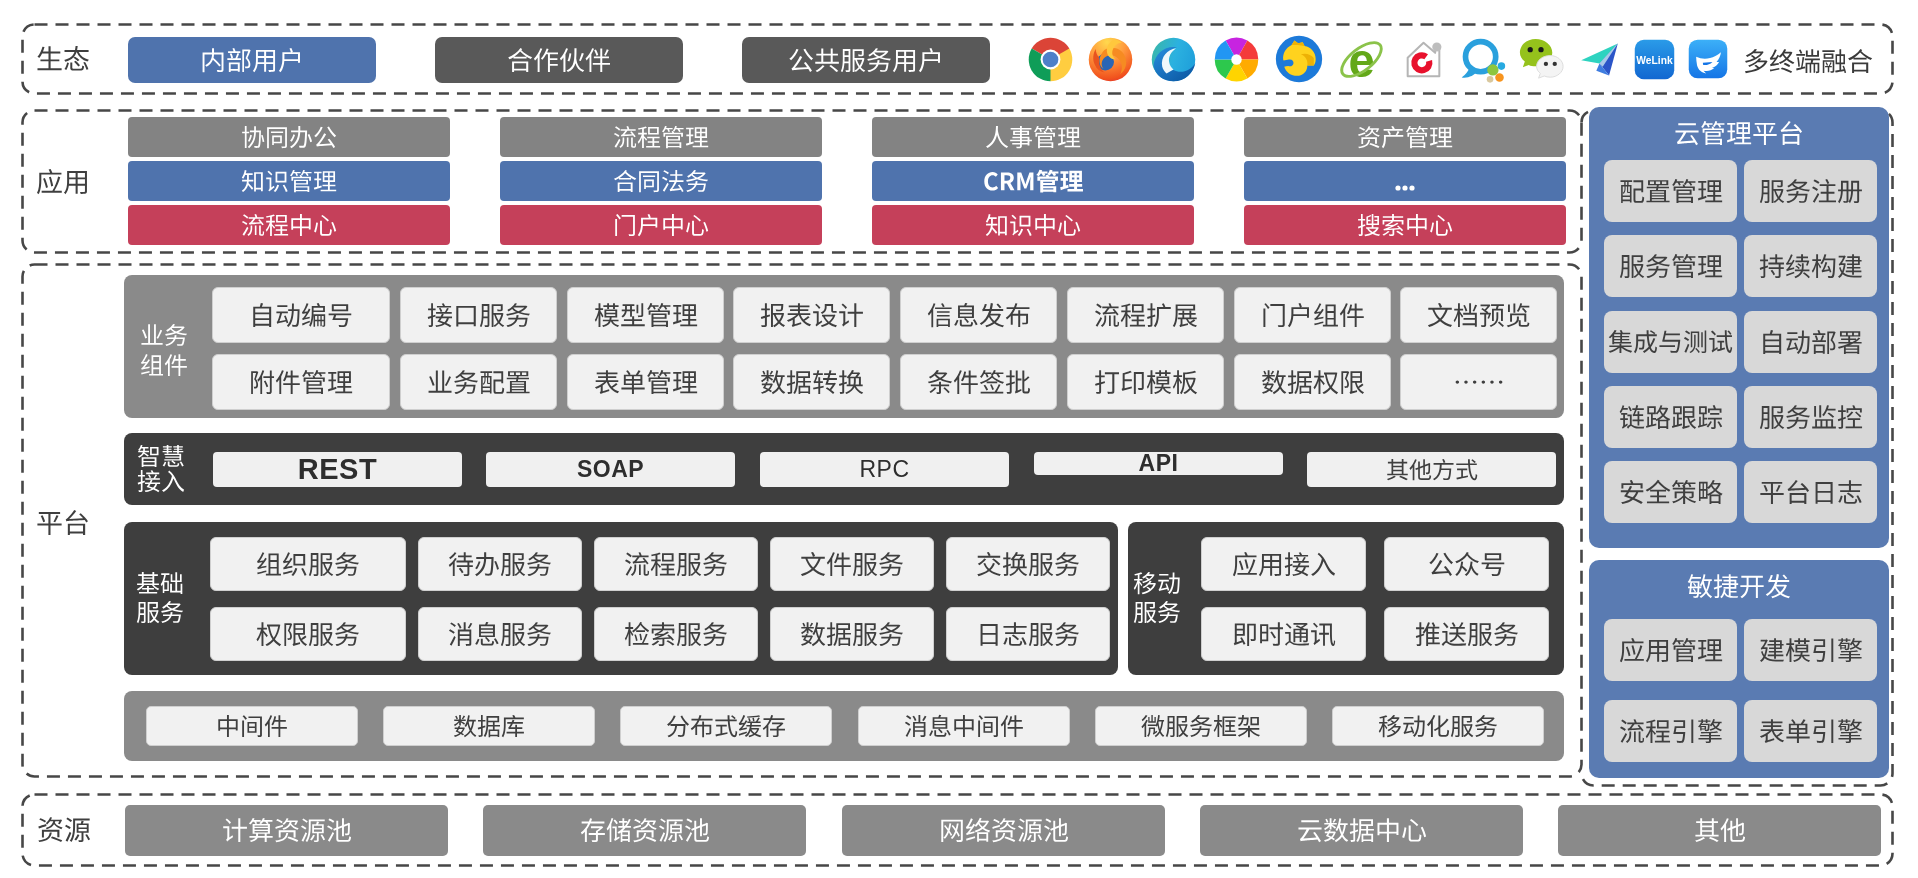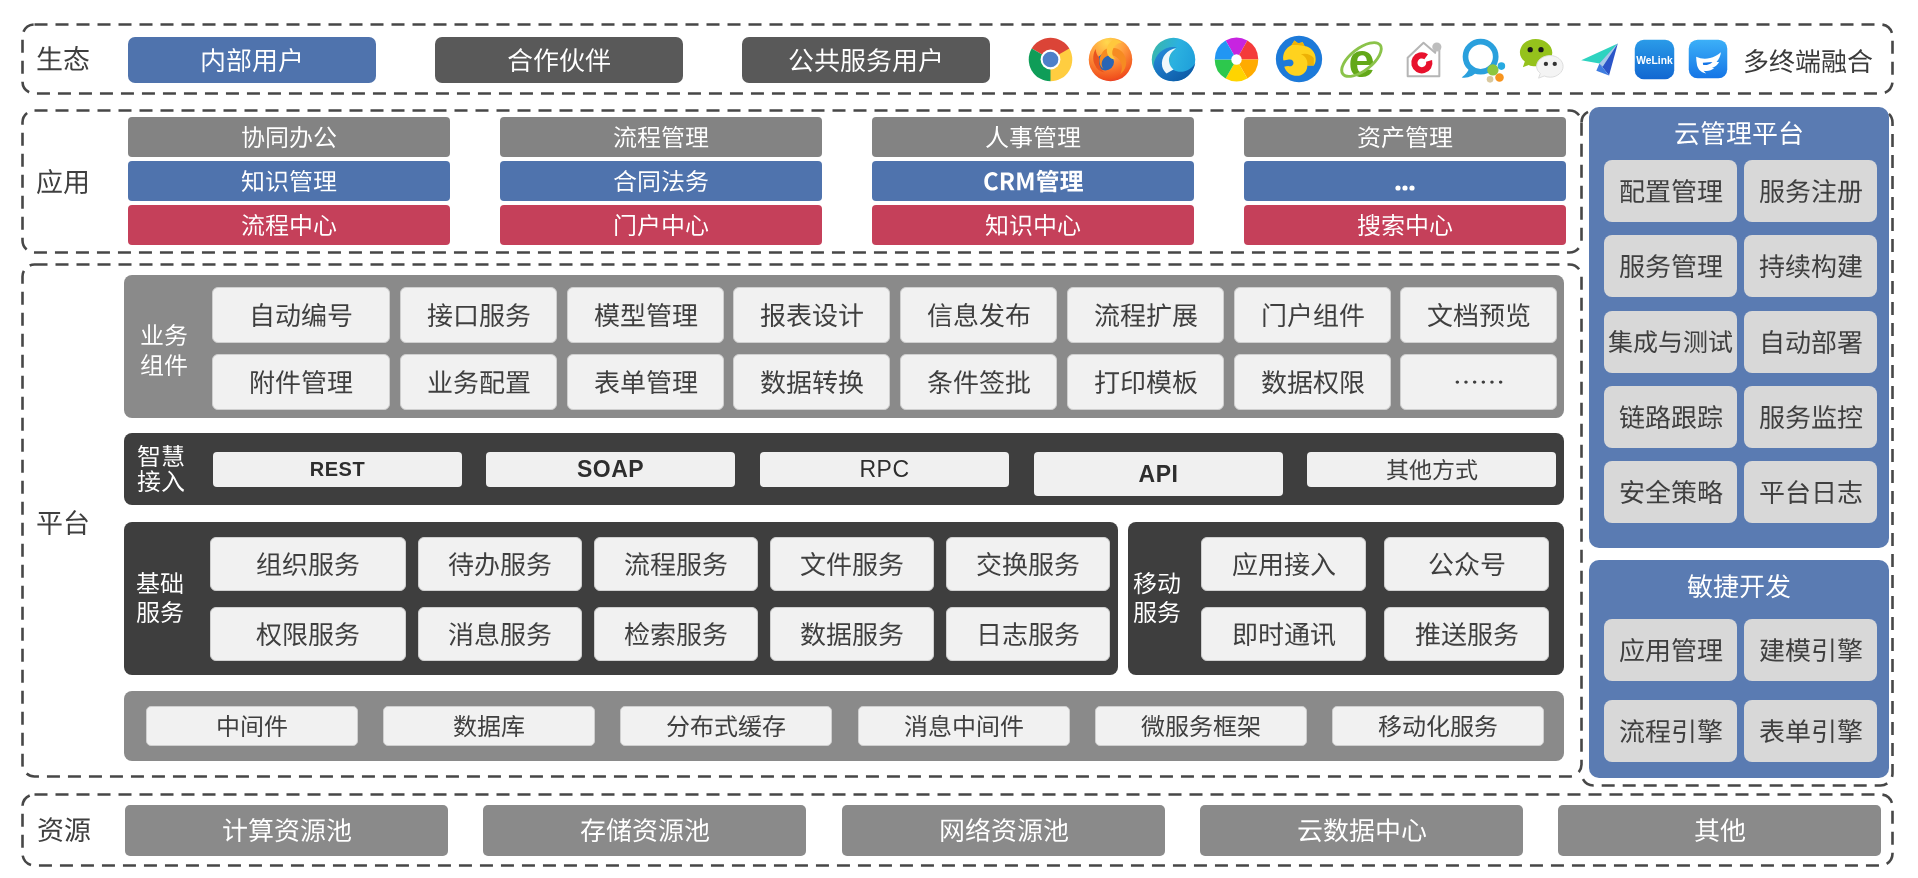--- a/index.html
+++ b/index.html
@@ -661,29 +661,29 @@
     <div class="fx" style="height:25px">
       <svg width="48" height="25" style="display:block">
         <g fill="#fff" transform="translate(0,21.2) scale(0.02400)">
           <use href="#g63a5"></use>
           <use href="#g5165" x="1000"></use>
         </g>
       </svg>
     </div>
   </div>
 <div class="ab fx" style="left:213px;top:452px;width:249px;height:35px;background:#f0f0f0;border-radius:4px">
-    <div style="color:#2e2e2e;font-size:20px;font-weight:bold;letter-spacing:0.5px">REST</div>
+    <div style="color:#2e2e2e;font-size:29px;font-weight:bold;letter-spacing:0.5px">REST</div>
   </div>
 <div class="ab fx" style="left:486px;top:452px;width:249px;height:35px;background:#f0f0f0;border-radius:4px">
     <div style="color:#2e2e2e;font-size:23px;font-weight:bold;letter-spacing:0.5px">SOAP</div>
   </div>
 <div class="ab fx" style="left:760px;top:452px;width:249px;height:35px;background:#f0f0f0;border-radius:4px">
     <div style="color:#2e2e2e;font-size:23px;font-weight:normal;letter-spacing:0.5px">RPC</div>
   </div>
-<div class="ab fx" style="left:1034px;top:452px;width:249px;height:44px;background:#f0f0f0;border-radius:4px">
+<div class="ab fx" style="left:1034px;top:452px;width:249px;height:23px;background:#f0f0f0;border-radius:4px">
     <div style="color:#2e2e2e;font-size:23px;font-weight:bold;letter-spacing:0.5px">API</div>
   </div>
 <div class="ab fx" style="left:1307px;top:452px;width:249px;height:35px;background:#f0f0f0;border-radius:4px">
     <svg width="92" height="24" style="display:block">
       <g fill="#3f3f3f" transform="translate(0,20.4) scale(0.02300)">
         <use href="#g5176"></use>
         <use href="#g4ed6" x="1000"></use>
         <use href="#g65b9" x="2000"></use>
         <use href="#g5f0f" x="3000"></use>
       </g>

